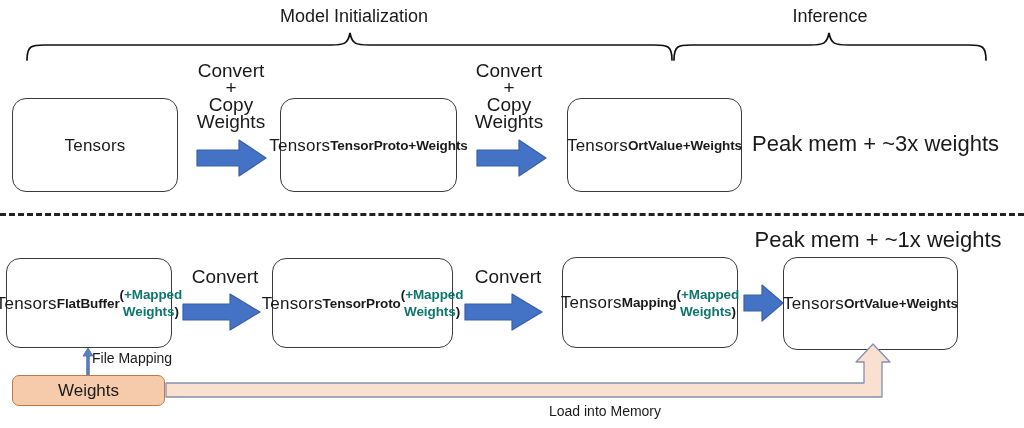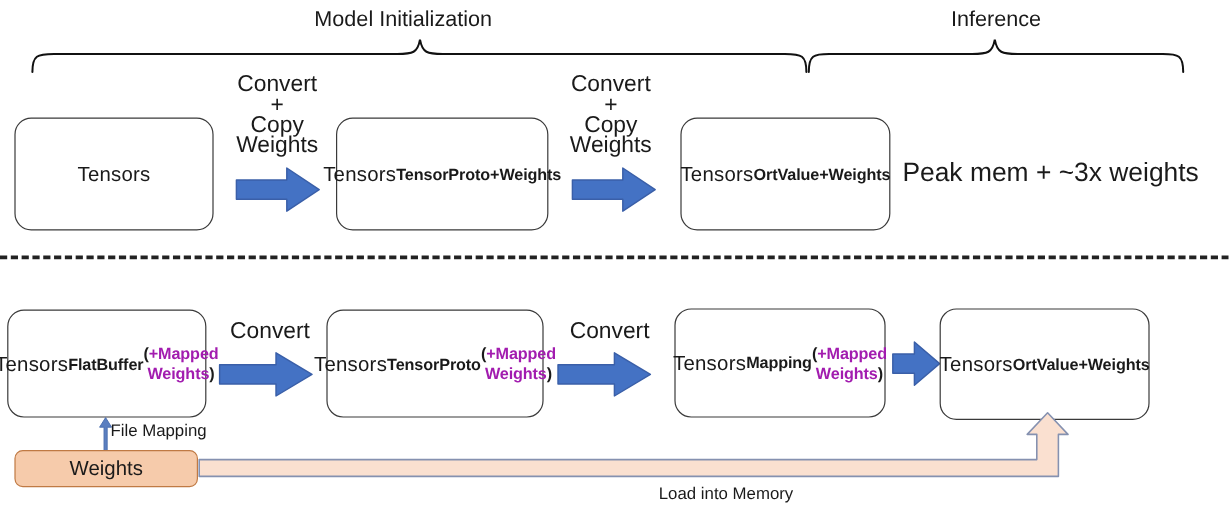--- a/index.html
+++ b/index.html
@@ -43,21 +43,21 @@
     font-weight: bold;
     letter-spacing: -.1px;
   }
   .tbox .t-sub2 {
     font-size: 13.5px;
     line-height: 17px;
     font-weight: bold;
     letter-spacing: -.1px;
   }
   .paren { color: #1a1a1a; }
-  .mapped { color: #a21caf; margin-top: 28px; }
+  .mapped { color: #0f766e; margin-top: 28px; }
 
   
   .weights-box {
     box-sizing: border-box;
     background: #f6cbab;
     border: 1.5px solid #c07a44;
     border-radius: 7px;
     display: flex;
     align-items: center;
     justify-content: center;
@@ -83,21 +83,21 @@
     width: 100%;
   }
 
   svg { display: block; overflow: visible; }
 </style>
 </head>
 <body>
 
 <div id="canvas">
 
-  <div class="abs lbl lbl-brace" style="left:246px; top:8px; width:180px;">Model Initialization</div>
+  <div class="abs lbl lbl-brace" style="left:264px; top:8px; width:180px;">Model Initialization</div>
 
   <div class="abs lbl lbl-brace" style="left:760px; top:8px; width:140px;">Inference</div>
 
   <svg class="abs" style="left:0px; top:30px;" width="700" height="32" viewBox="0 0 700 32">
     <path d="M27,30 C27,16 31,15 45,15 L331,15 C344,15 348,14 350,3 C352,14 356,15 369,15 L654,15 C668,15 672,16 672,30" fill="none" stroke="#111" stroke-width="1.7" stroke-linecap="round"></path>
   </svg>
 
   <svg class="abs" style="left:660px; top:30px;" width="360" height="32" viewBox="0 0 360 32">
     <path d="M14,30 C14,16 18,15 31,15 L150,15 C163,15 167,14 169,3 C171,14 175,15 188,15 L309,15 C322,15 326,16 326,30" fill="none" stroke="#111" stroke-width="1.7" stroke-linecap="round"></path>
   </svg>
@@ -133,20 +133,21 @@
     <div class="t-title">Tensors</div>
     <div class="t-sub">OrtValue+Weights</div>
   </div>
 
   <div class="abs lbl lbl-big" style="left:752px; top:132px; width:270px; text-align:left;">Peak mem + ~3x weights</div>
 
   <div class="abs" style="left:0px; top:213px; width:1024px;">
     <div class="divider"></div>
   </div>
 
+  <div class="abs lbl lbl-big" style="left:748px; top:228px; width:260px;">Peak mem + ~1x weights</div>
 
   <div class="abs tbox" style="left:6px; top:258px; width:166px; height:90px;">
     <div class="t-title">Tensors</div>
     <div class="t-sub">FlatBuffer</div>
     <div class="t-sub2">
       <span class="paren">(</span><span class="mapped">+Mapped Weights</span><span class="paren">)</span>
     </div>
   </div>
 
   <div class="abs lbl lbl-convert" style="left:183px; top:268px; width:84px;">Convert</div>

